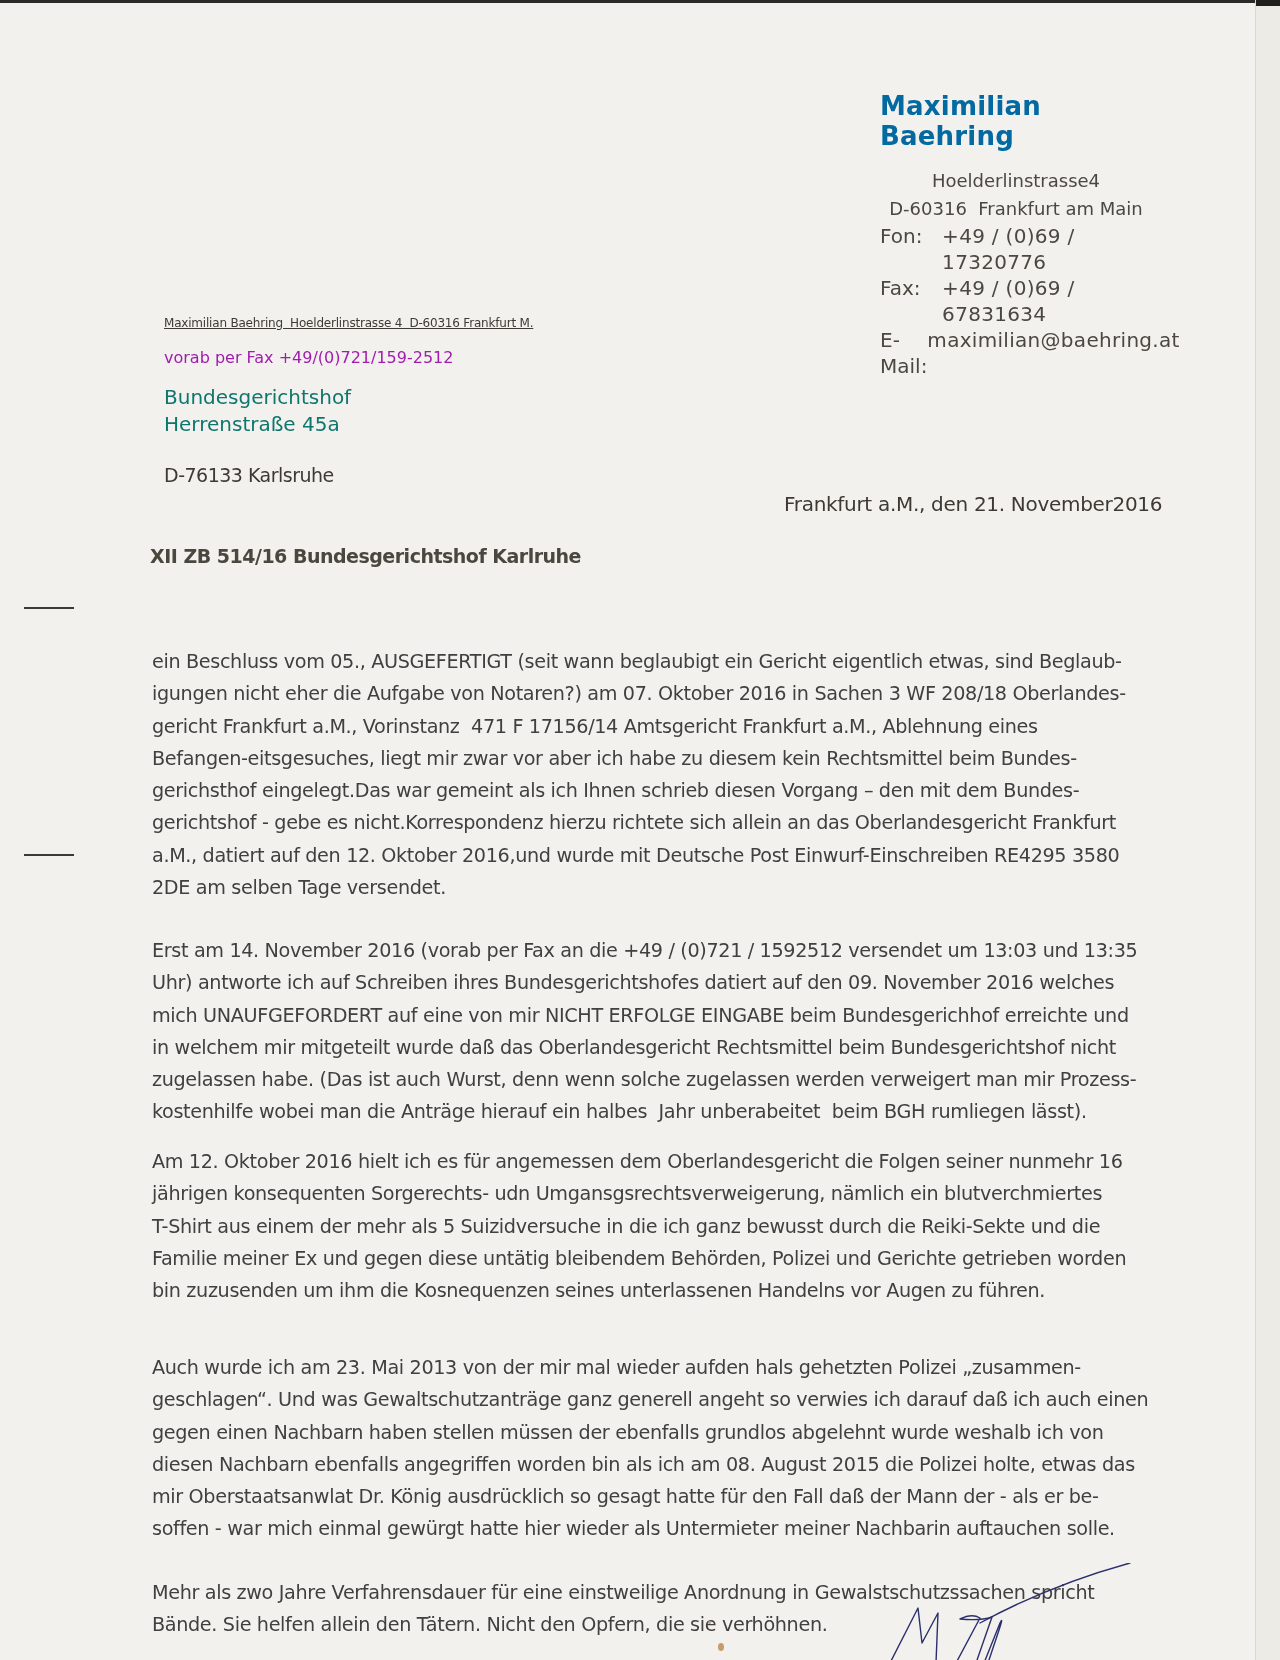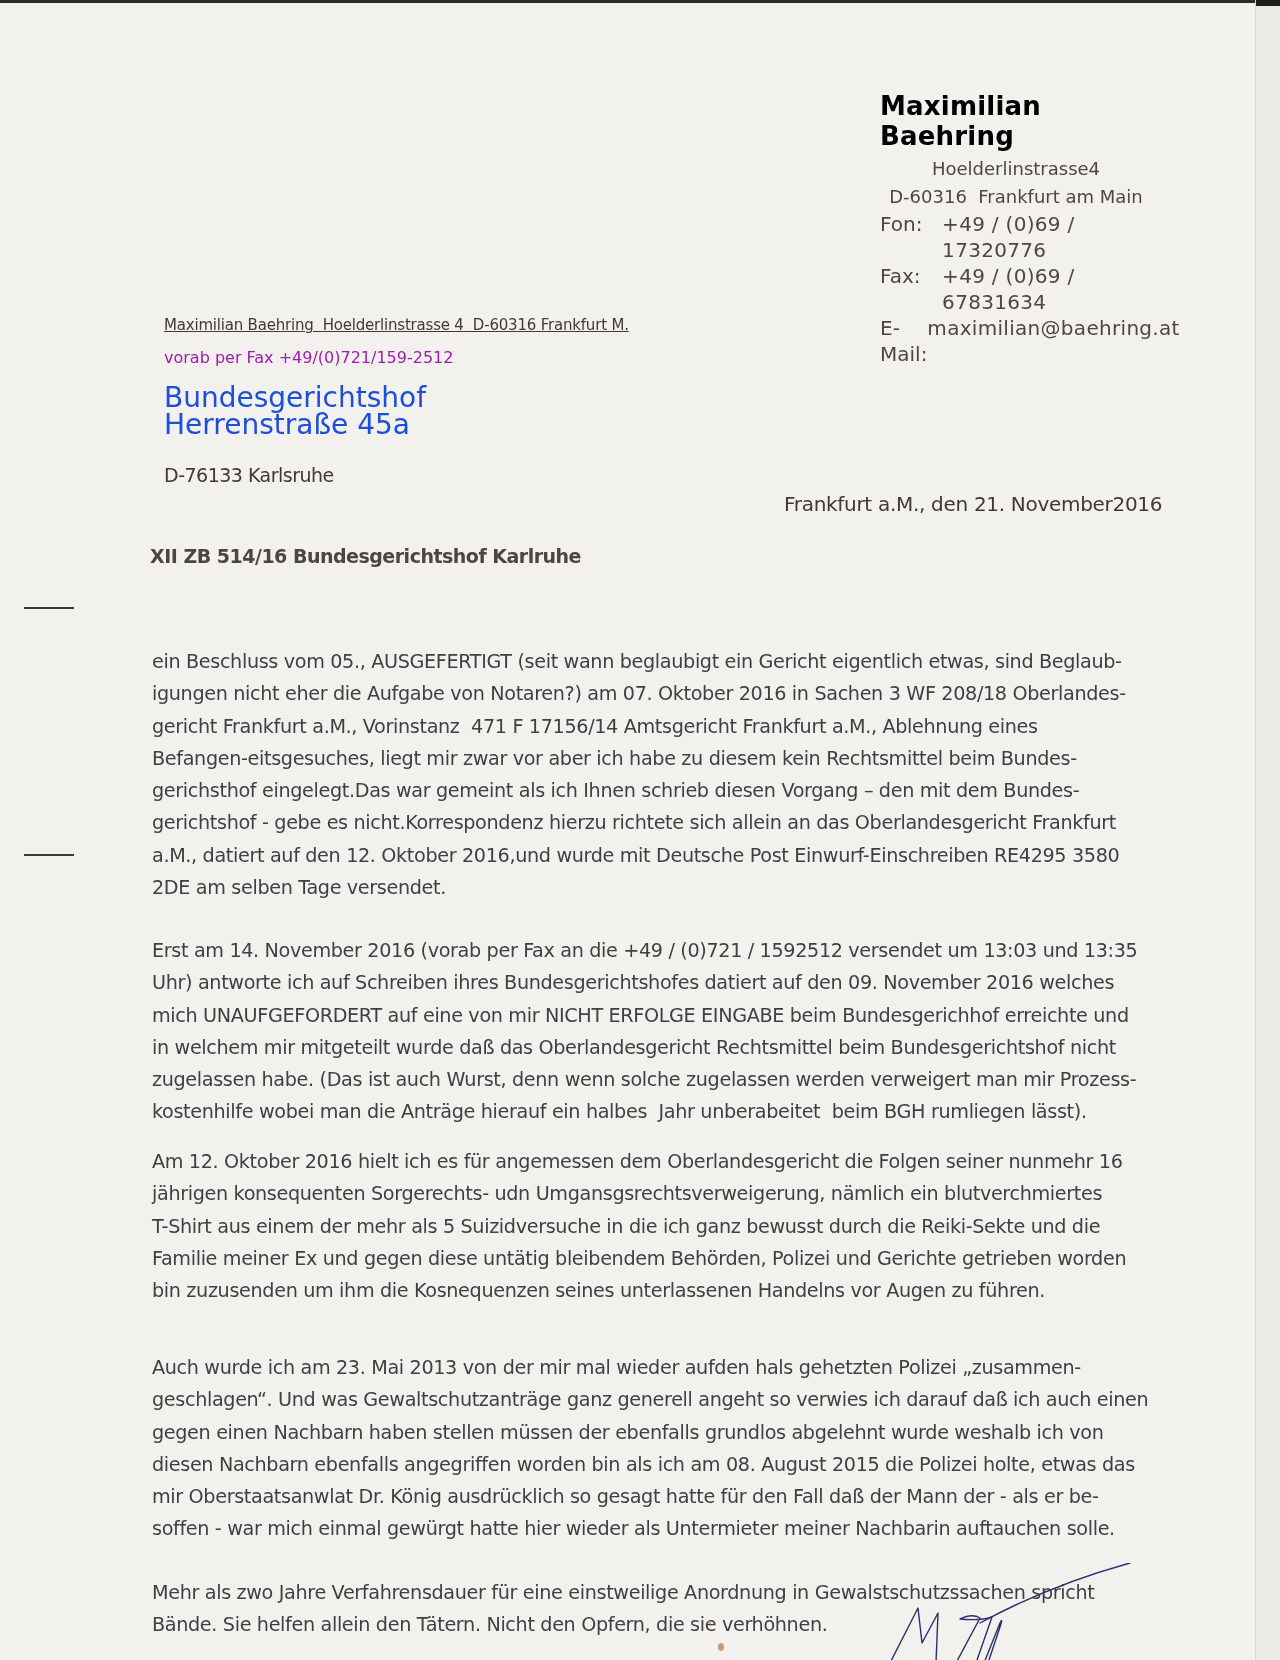--- a/index.html
+++ b/index.html
@@ -47,61 +47,61 @@
       position: absolute;
       left: 880px;
       top: 88px;
       width: 272px;
       color: #4a4840;
     }
     .lh-name {
       font-size: 26px;
       font-weight: bold;
       letter-spacing: 0.2px;
-      color: #000000;
-      margin-bottom: 4px;
+      color: #0369a1;
+      margin-bottom: 16px;
     }
     .lh-line {
       font-size: 18px;
       line-height: 28px;
       display: flex;
       justify-content: center;
     }
     .lh-row {
       font-size: 20px;
       line-height: 26px;
       display: flex;
     }
     .lh-label { width: 72px; }
     .lh-value { letter-spacing: 0.3px; }
 
     
     .return-line {
       position: absolute;
       left: 164px;
       top: 313px;
-      font-size: 15px;
+      font-size: 12px;
       text-decoration: underline;
       color: #3d3b34;
       letter-spacing: -0.2px;
     }
     .fax-note {
       position: absolute;
       left: 164px;
       top: 345px;
       font-size: 16px;
       color: #a21caf;
     }
     .recipient {
       position: absolute;
       left: 164px;
       top: 381px;
-      font-size: 28px;
+      font-size: 20px;
       line-height: 27px;
-      color: #1d4ed8;
+      color: #0f766e;
     }
     .recipient-city {
       position: absolute;
       left: 164px;
       top: 461px;
       font-size: 19px;
       font-weight: normal;
       color: #3c3a33;
       letter-spacing: -0.5px;
     }

